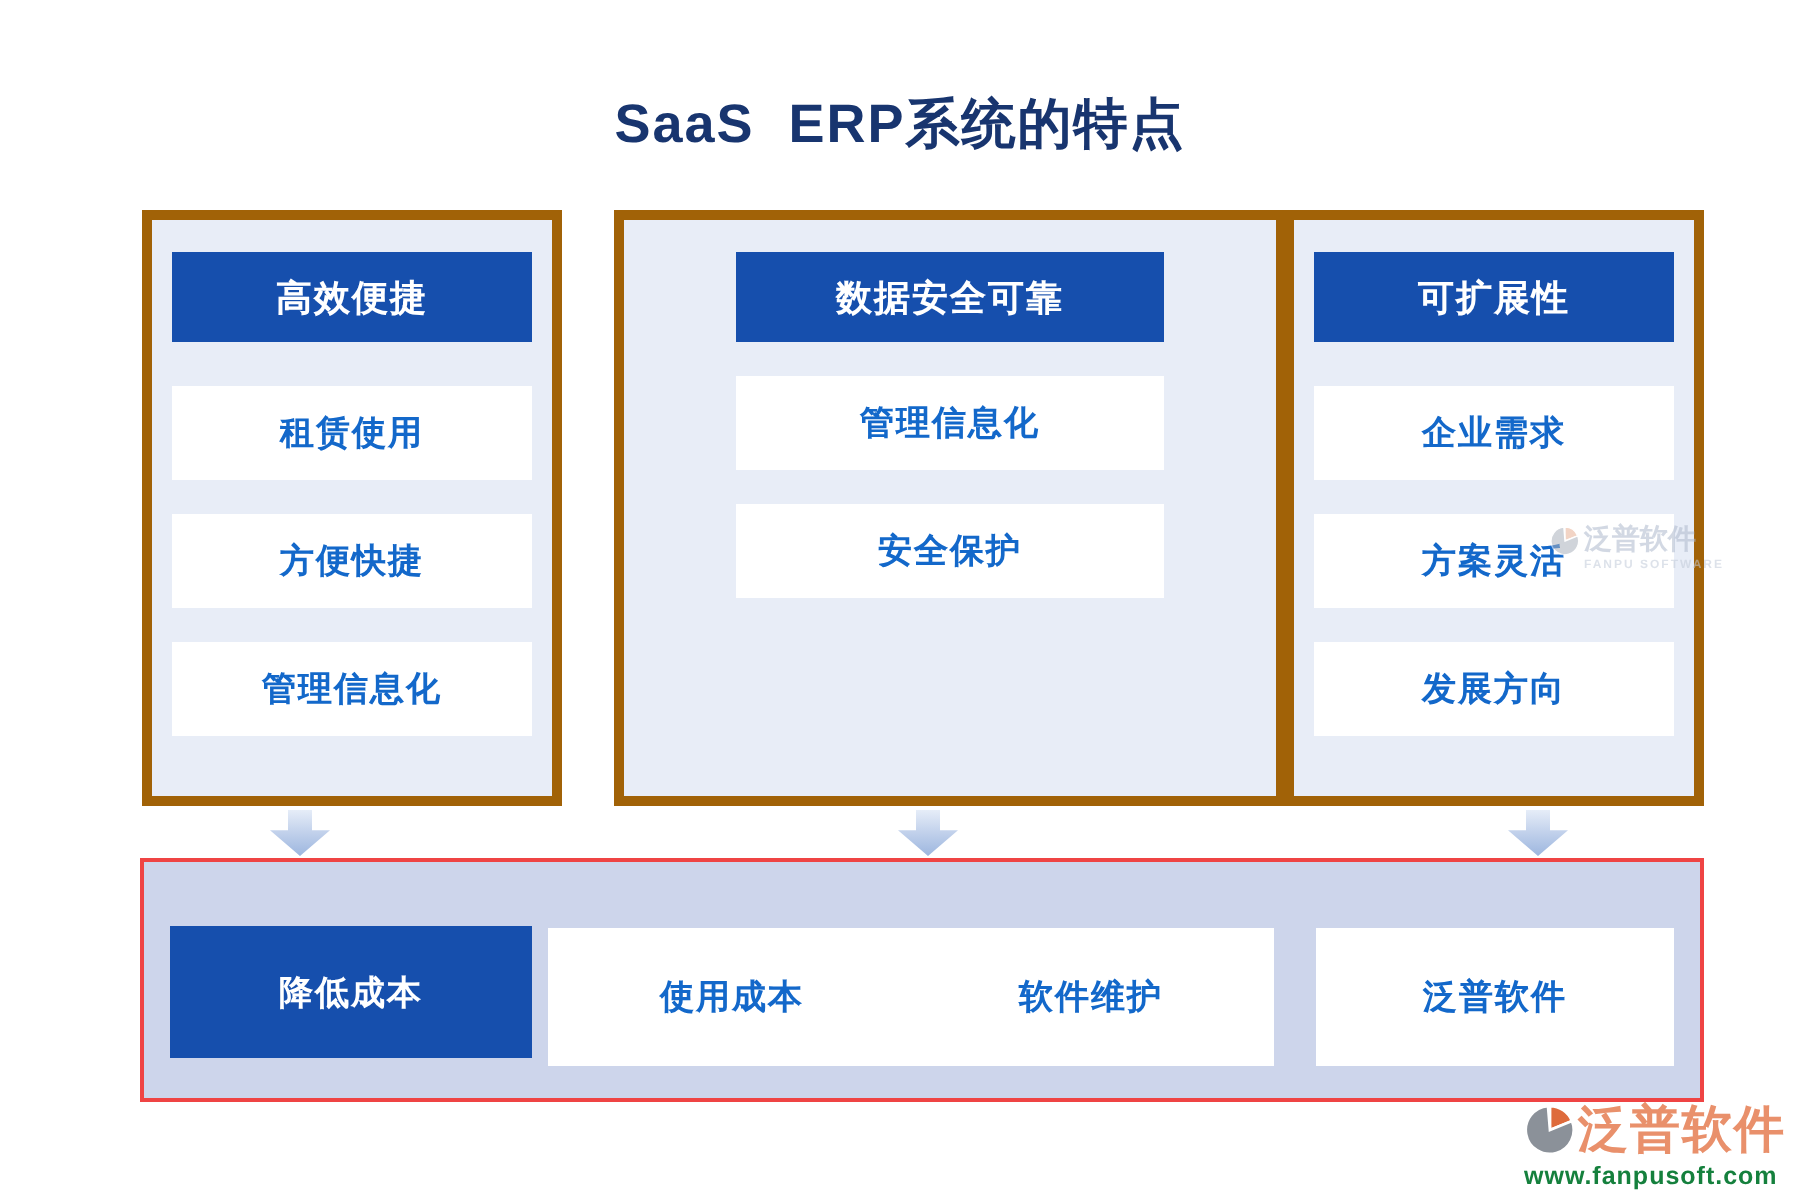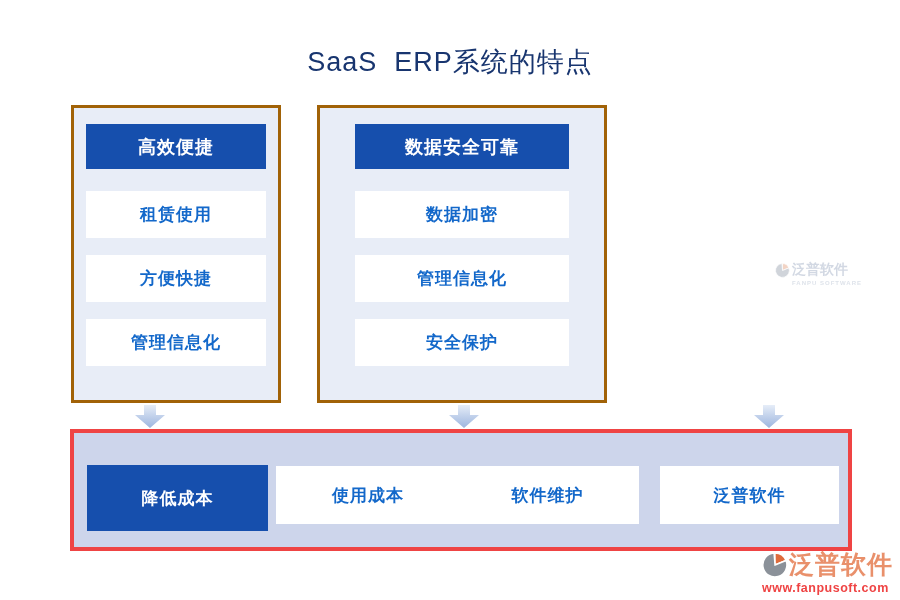--- a/index.html
+++ b/index.html
@@ -3,30 +3,30 @@
 <meta charset="utf-8">
 <style>
   * { margin:0; padding:0; box-sizing:border-box; }
   body { background:#ffffff; font-family:"Liberation Sans","DejaVu Sans",sans-serif; }
   #canvas {
     position:relative; width:900px; height:600px; background:#ffffff;
     overflow:hidden; font-weight:bold;
   }
   .title {
     position:absolute; top:44px; left:0; width:900px; text-align:center;
-    font-size:27px; font-weight:normal; color:#18356F; white-space:pre;
+    font-size:27px; font-weight:bold; color:#18356F; white-space:pre;
     letter-spacing:1px;
   }
   .panel {
     position:absolute; top:105px; height:298px;
-    background:#E8EDF7; border:3px solid #a16207;
+    background:#E8EDF7; border:5px solid #a16207;
     display:flex; flex-direction:column; align-items:center;
   }
   #col1 { left:71px;  width:210px; }
-  #col2 { left:317px; width:290px; }
+  #col2 { left:307px; width:336px; }
   #col3 { left:642px; width:210px; }
   .col-header {
     margin-top:16px; height:45px; background:#164FAD; color:#ffffff;
     display:flex; align-items:center; justify-content:center;
     font-size:18px; font-weight:bold; letter-spacing:1px; flex:0 0 auto;
   }
   .col-item {
     margin-top:17px; height:47px; background:#ffffff; color:#1368CA;
     display:flex; align-items:center; justify-content:center;
     font-size:17px; font-weight:bold; letter-spacing:1px; flex:0 0 auto;
@@ -35,74 +35,79 @@
   .w180 { width:180px; }
   .w214 { width:214px; }
   .down-arrow {
     position:absolute; top:405px; width:30px; height:23px;
     background:linear-gradient(180deg,#E6EDF8 0%,#C4D3EC 45%,#9DB6DF 100%);
     clip-path:polygon(30% 0, 70% 0, 70% 44%, 100% 44%, 50% 100%, 0 44%, 30% 44%);
   }
   #arrow1 { left:135px; } #arrow2 { left:449px; } #arrow3 { left:754px; }
   .bottom-panel {
     position:absolute; left:70px; top:429px; width:782px; height:122px;
-    background:#CDD5EB; border:4px solid #ef4444;
+    background:#CDD5EB; border:2px solid #ef4444;
   }
   .bottom-box {
     position:absolute; display:flex; align-items:center; justify-content:center;
     font-size:17px; font-weight:bold; letter-spacing:1px;
   }
   .bottom-box.highlight {
     left:13px; top:32px; width:181px; height:66px;
     background:#164FAD; color:#ffffff;
   }
-  .bottom-box.plain { top:33px; height:58px; background:#ffffff; color:#1368CA; }
+  .bottom-box.plain { top:33px; height:69px; background:#ffffff; color:#1368CA; }
   #bb1 { left:202px; width:184px; }
   #bb2 { left:382px; width:183px; }
   #bb3 { left:586px; width:179px; }
   .watermark {
     position:absolute; left:775px; top:261px; width:90px; opacity:0.55;
     pointer-events:none; z-index:5;
   }
   .watermark .wm-row { display:flex; align-items:center; gap:2px; }
   .watermark .wm-brand { font-size:14px; color:#AFBACD; font-weight:bold; }
   .watermark .wm-sub {
     font-size:6px; color:#C2CBD9; letter-spacing:1px; margin-left:17px; margin-top:1px;
   }
   .footer-logo { position:absolute; left:762px; top:548px; width:134px; }
   .footer-logo .fl-row { display:flex; align-items:center; gap:1px; }
   .footer-logo .fl-brand {
     font-size:25px; color:#E9906B; font-weight:bold; letter-spacing:1px;
   }
   .footer-logo .fl-url {
-    font-size:12.5px; color:#ef4444; font-weight:bold; margin-top:0px;
+    font-size:12.5px; color:#15803d; font-weight:bold; margin-top:0px;
     letter-spacing:0.5px;
   }
 </style>
 </head>
 <body>
 
 <div id="canvas">
 
   <div class="title">SaaS  ERP系统的特点</div>
 
   <div class="panel" id="col1">
     <div class="col-header w180">高效便捷</div>
     <div class="col-item first w180">租赁使用</div>
     <div class="col-item w180">方便快捷</div>
     <div class="col-item w180">管理信息化</div>
   </div>
 
   <div class="panel" id="col2">
     <div class="col-header w214">数据安全可靠</div>
-    <div class="col-item first w214">数据加密</div>
     <div class="col-item w214">管理信息化</div>
     <div class="col-item w214">安全保护</div>
   </div>
 
+  <div class="panel" id="col3">
+    <div class="col-header w180">可扩展性</div>
+    <div class="col-item first w180">企业需求</div>
+    <div class="col-item w180">方案灵活</div>
+    <div class="col-item w180">发展方向</div>
+  </div>
 
   <div class="watermark">
     <div class="wm-row">
       <svg width="15" height="15" viewBox="0 0 26 26">
         <path d="M13,13 L13,1 A12,12 0 0 1 24,8.5 Z" fill="#E9B296" stroke="#ffffff" stroke-width="1.2"></path>
         <path d="M13,13 L24,8.5 A12,12 0 1 1 12,1 Z" fill="#AAB2BD" stroke="#ffffff" stroke-width="1.2"></path>
       </svg>
       <span class="wm-brand">泛普软件</span>
     </div>
     <div class="wm-sub">FANPU SOFTWARE</div>

